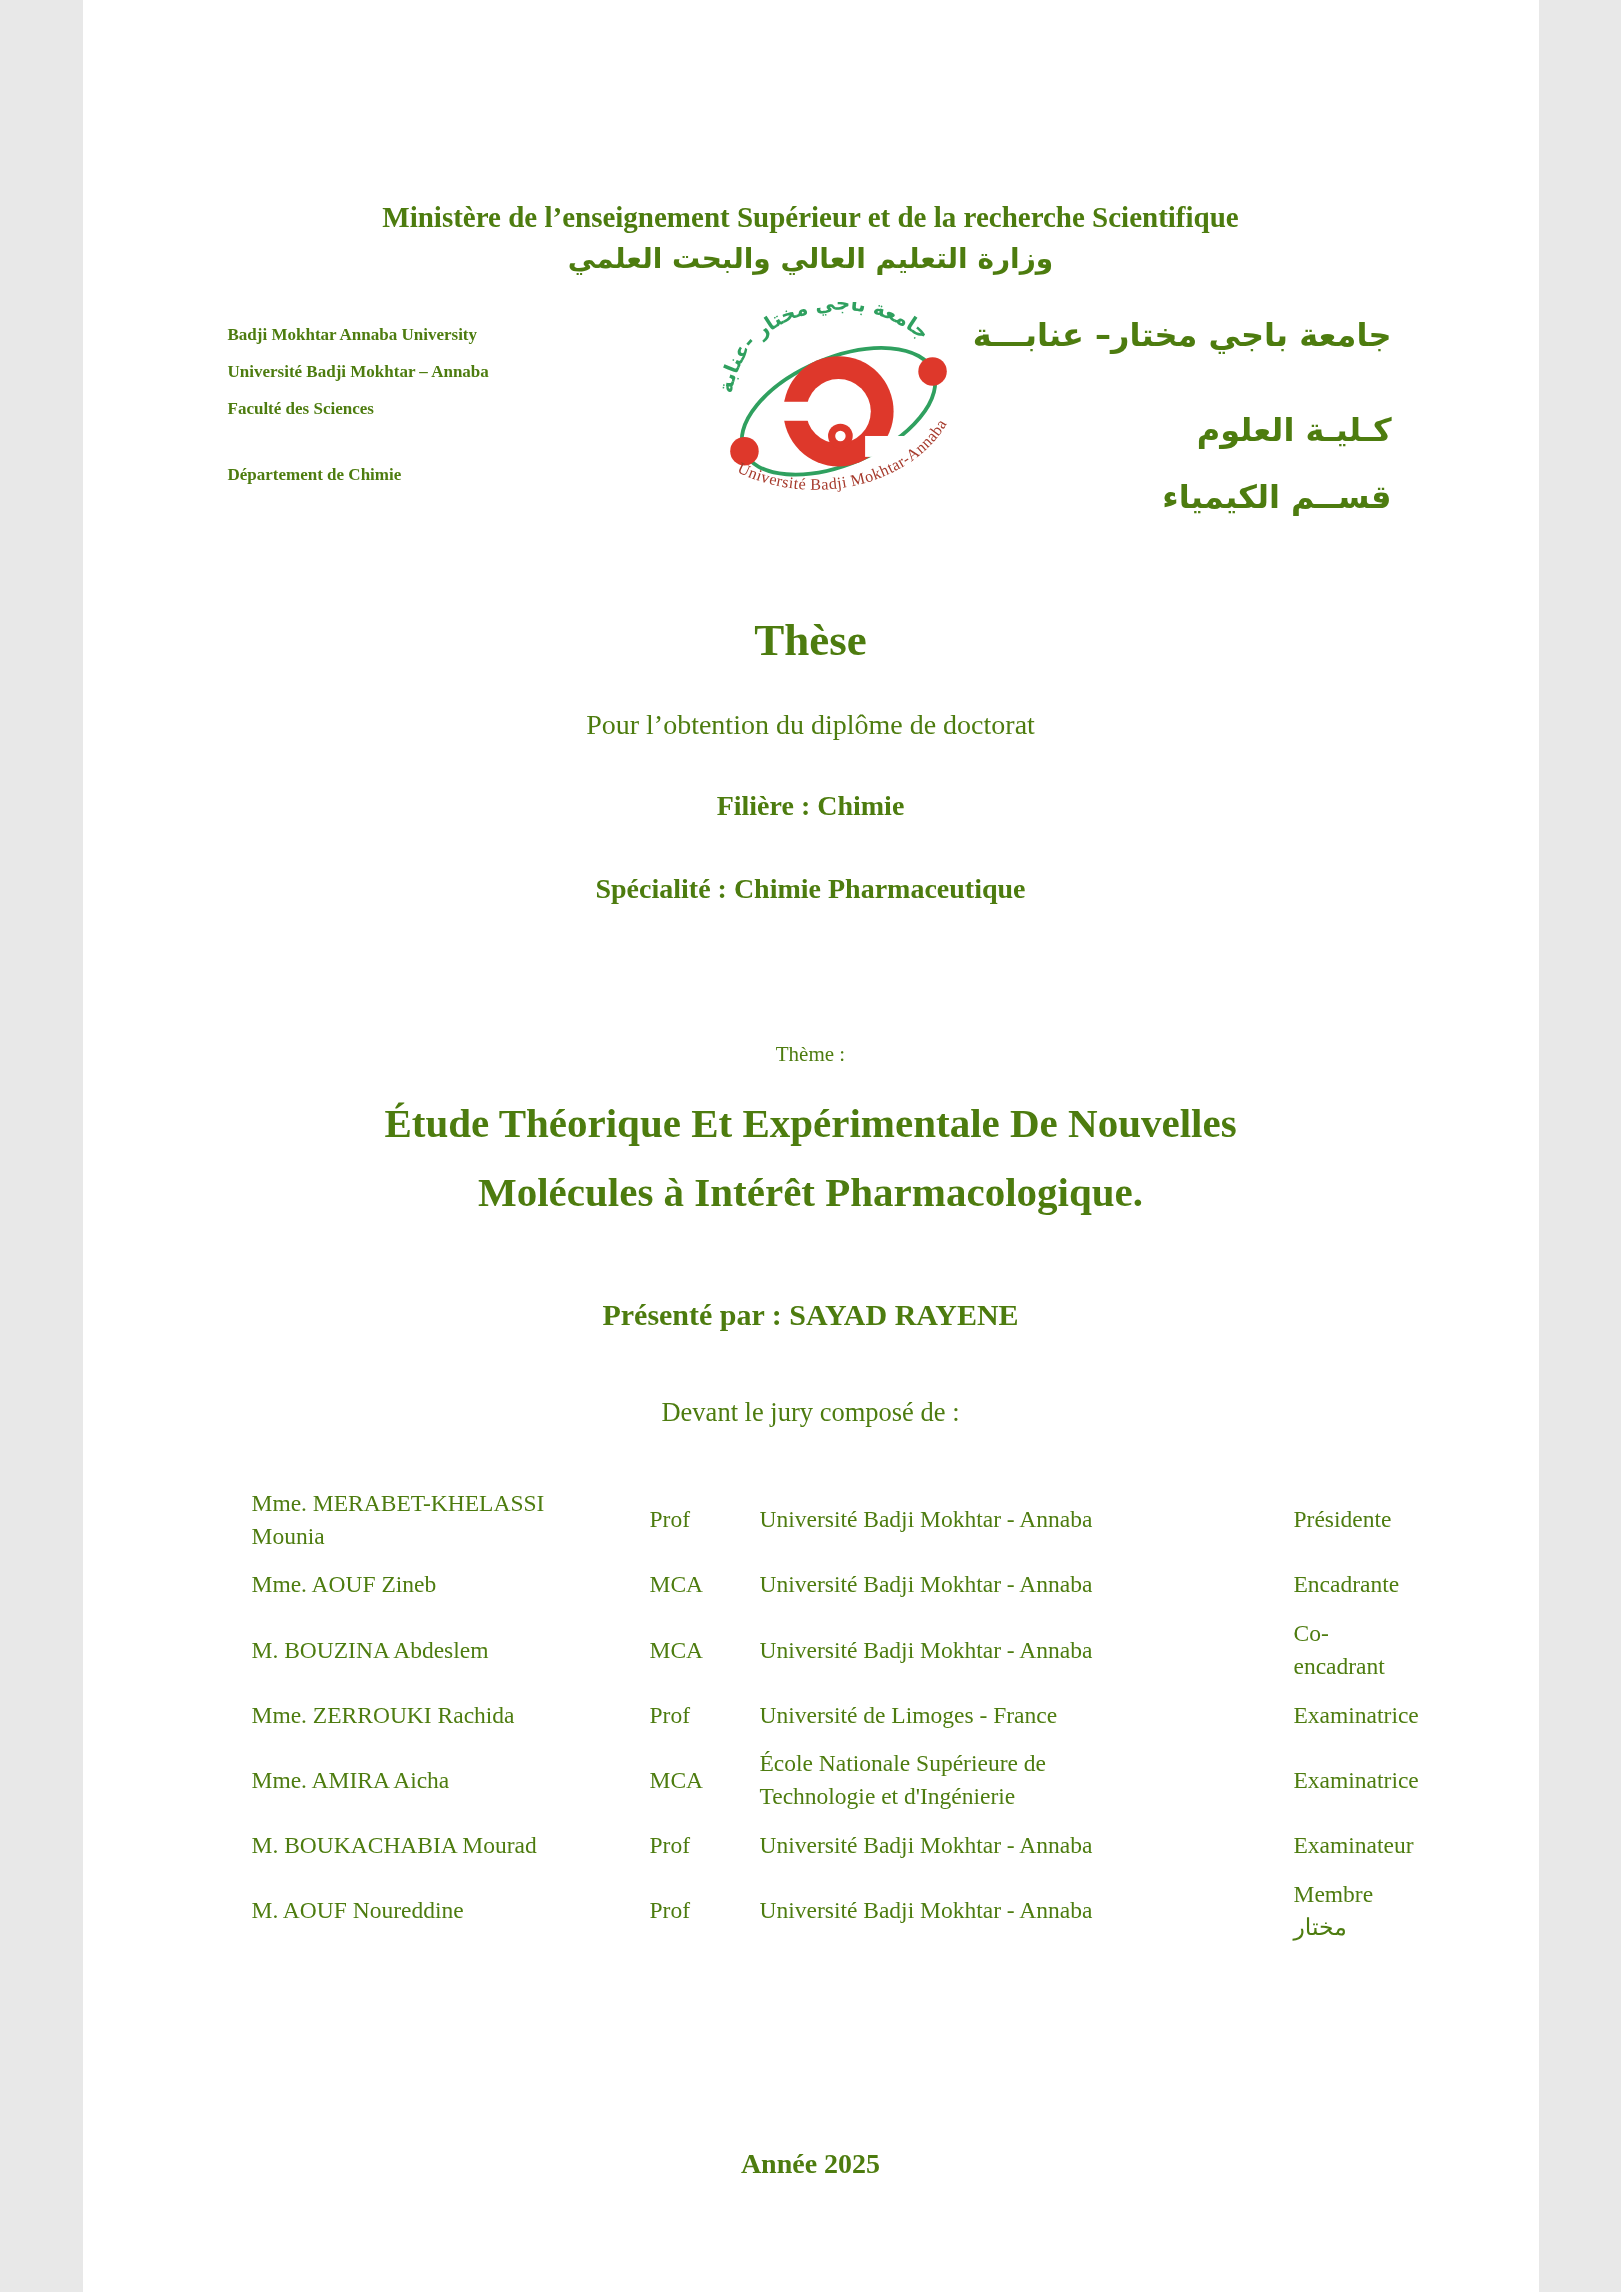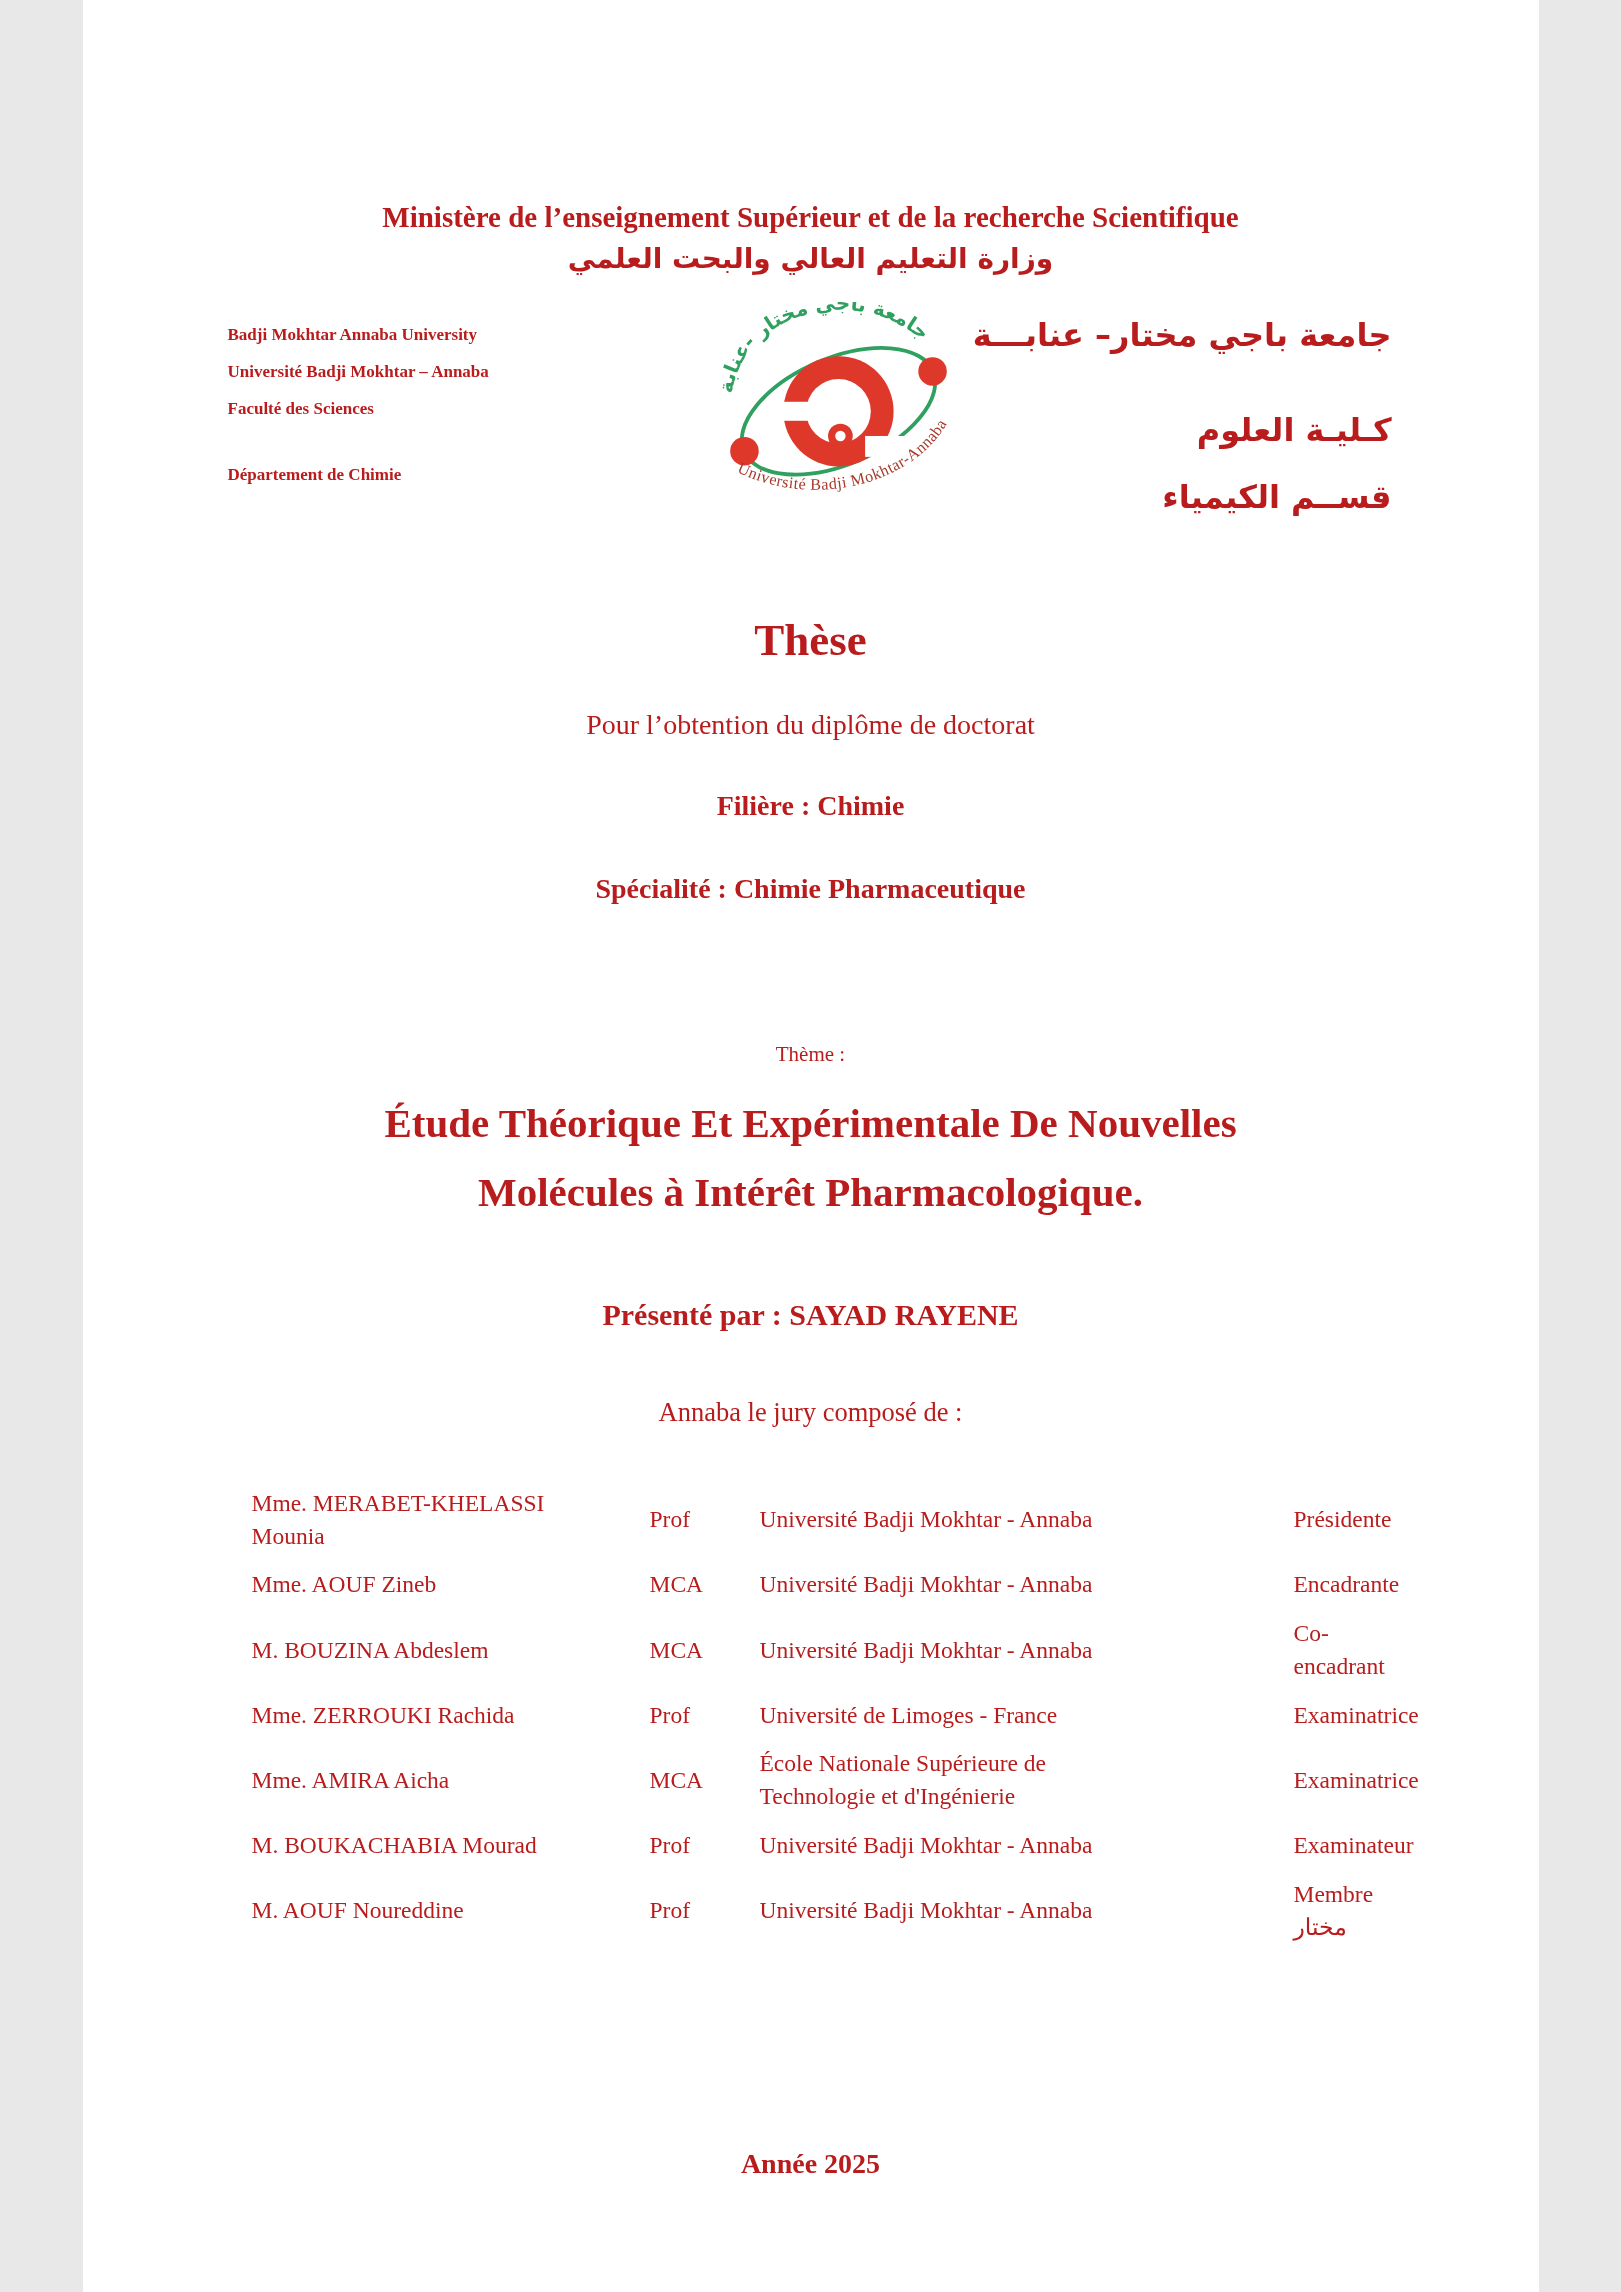--- a/index.html
+++ b/index.html
@@ -1,19 +1,19 @@
 <!DOCTYPE html>
 <html><head>
 <meta charset="utf-8">
 <style>
   * { margin: 0; padding: 0; box-sizing: border-box; }
   html, body { background: #e8e8e8; }
   .page {
     width: 1456px; height: 2293px;
-    margin: 0 auto; background: #ffffff; color: #b91c1c;
+    margin: 0 auto; background: #ffffff; color: #4d7c0f;
     font-family: "Liberation Serif", "DejaVu Serif", serif;
     display: flex; flex-direction: column; align-items: center;
     overflow: hidden; position: relative; justify-content: space-between;
   }
   .w { width: 100%; }
   .center { text-align: center; }
   .ministry-fr { margin-top: 201px; font-size: 29px; font-weight: bold; }
   .arabic { font-family: "DejaVu Sans", sans-serif; direction: rtl; }
   .ministry-ar { margin-top: 7.8px; font-size: 28px; font-weight: bold; }
   .inst-row {
@@ -98,21 +98,21 @@
   <div class="w center filiere">Filière : Chimie</div>
   <div class="w center specialite">Spécialité : Chimie Pharmaceutique</div>
 
   <div class="w center theme-label">Thème :</div>
   <div class="w center main-title">
     <div>Étude Théorique Et Expérimentale De Nouvelles</div>
     <div>Molécules à Intérêt Pharmacologique.</div>
   </div>
 
   <div class="w center presented">Présenté par : SAYAD RAYENE</div>
-  <div class="w center jury-heading">Annaba le jury composé de :</div>
+  <div class="w center jury-heading">Devant le jury composé de :</div>
 
   <div class="jury-table">
     <div class="name">Mme. MERABET-KHELASSI Mounia</div>
     <div class="grade">Prof</div>
     <div class="affil">Université Badji Mokhtar - Annaba</div>
     <div class="role">Présidente</div>
 
     <div class="name">Mme. AOUF Zineb</div>
     <div class="grade">MCA</div>
     <div class="affil">Université Badji Mokhtar - Annaba</div>

